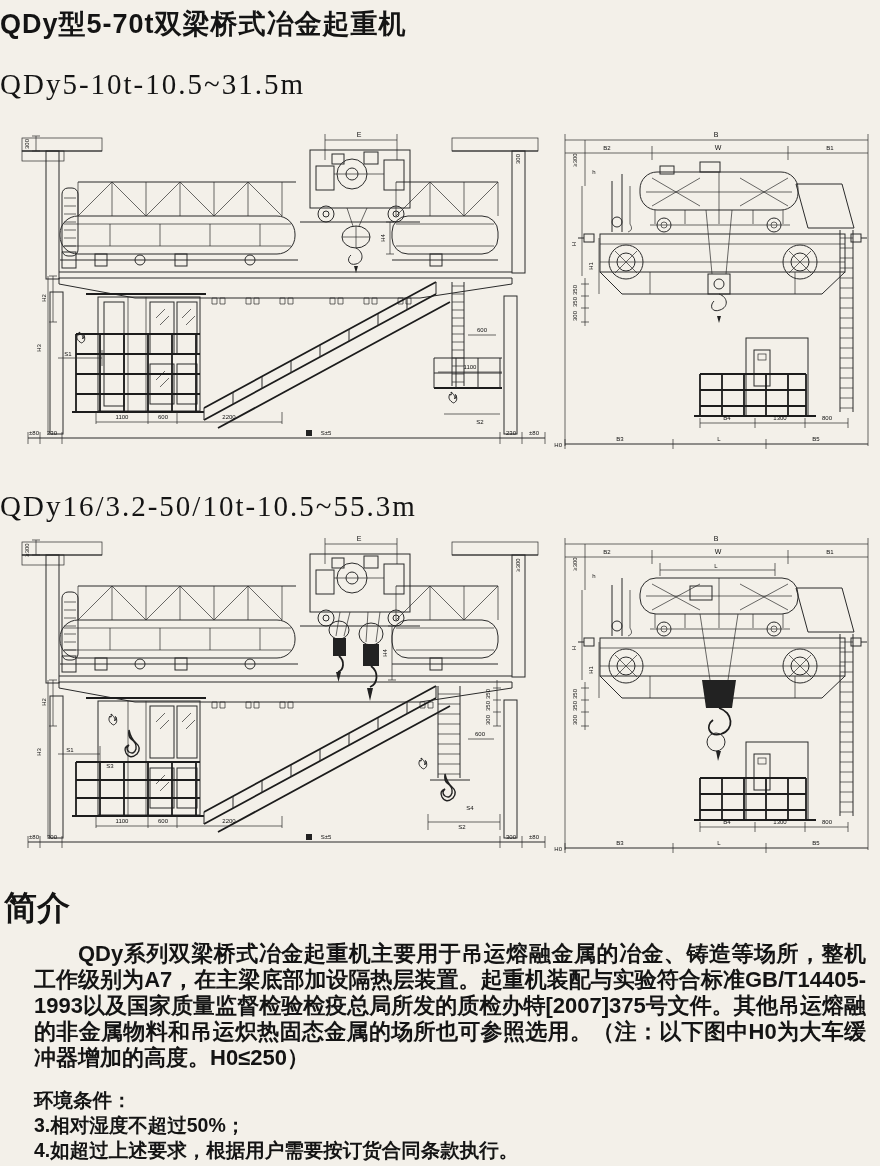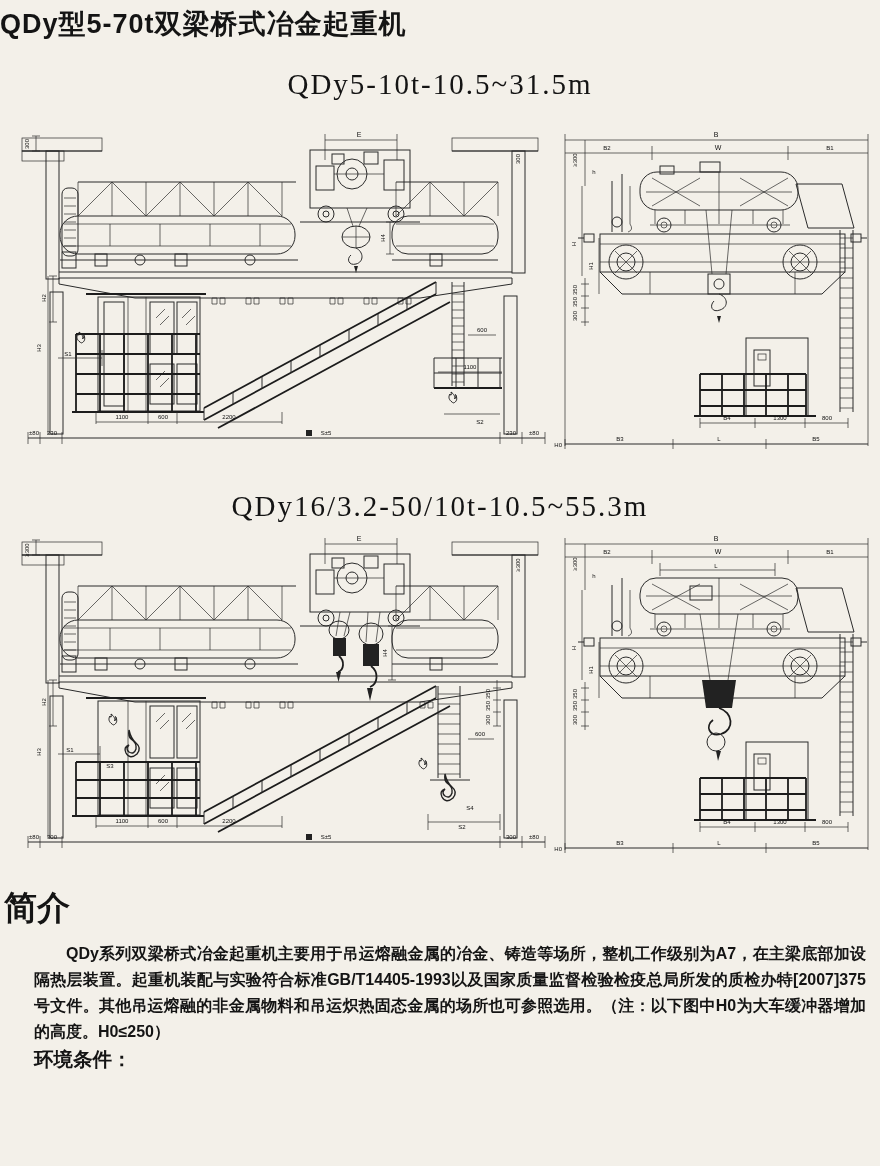--- a/index.html
+++ b/index.html
@@ -1,39 +1,39 @@
 <!DOCTYPE html>
 <html><head>
 <meta charset="utf-8">
 <style>
   html,body{margin:0;padding:0;background:#888;}
   .page{position:relative;width:880px;height:1166px;margin:0 auto;background:#f3f0e9;
         font-family:"Liberation Sans",sans-serif;color:#141414;overflow:hidden;}
   .title{position:absolute;top:6px;left:0;width:100%;text-align:left;margin:0;
          font-size:27px;font-weight:bold;letter-spacing:1px;}
-  .cap{position:absolute;left:0;width:100%;text-align:center;
+  .cap{position:absolute;left:0;width:100%;text-align:left;
        font-family:"Liberation Serif",serif;font-size:29px;letter-spacing:2px;}
   .cap1{top:68px;}
   .cap2{top:490px;}
   .fig{position:absolute;left:0;width:880px;height:345px;}
   .fig1{top:126px;}
   .fig2{top:530px;}
   svg{display:block;}
   svg .s{stroke:#2b2b2b;stroke-width:1;fill:none;}
   svg .st{stroke:#2b2b2b;stroke-width:.7;fill:none;}
   svg .s2{stroke:#1c1c1c;stroke-width:1.8;fill:none;}
   svg .sf{fill:#222;stroke:none;}
   svg text{font-size:7px;fill:#111;font-family:"Liberation Sans",sans-serif;}
   svg text.t6{font-size:6px;}
   .intro{position:absolute;top:886px;left:4px;right:8px;}
   .intro h2{margin:0;font-size:33px;font-weight:bold;}
-  .intro p{margin:10px 6px 0 30px;font-size:16px;font-weight:bold;line-height:26px;
+  .intro p{margin:10px 6px 0 30px;font-size:22px;font-weight:bold;line-height:26px;
            text-indent:2em;text-align:justify;}
   .cond{margin-left:30px;font-size:19.5px;font-weight:bold;line-height:25px;}
-  .cond-h{margin-top:2px;}
+  .cond-h{margin-top:17px;}
 </style>
 </head>
 <body>
 
 <div class="page">
 
   <h1 class="title">QDy型5-70t双梁桥式冶金起重机</h1>
   <div class="cap cap1">QDy5-10t-10.5~31.5m</div>
 
   <div class="fig fig1">
@@ -501,15 +501,17 @@
         <text class="t6" x="562" y="321" text-anchor="end">H0</text>
       </g>
     </g>
   </svg>
   </div>
 
   <div class="intro">
     <h2>简介</h2>
     <p>QDy系列双梁桥式冶金起重机主要用于吊运熔融金属的冶金、铸造等场所，整机工作级别为A7，在主梁底部加设隔热层装置。起重机装配与实验符合标准GB/T14405-1993以及国家质量监督检验检疫总局所发的质检办特[2007]375号文件。其他吊运熔融的非金属物料和吊运炽热固态金属的场所也可参照选用。（注：以下图中H0为大车缓冲器增加的高度。H0≤250）</p>
     <div class="cond cond-h">环境条件：</div>
+    <div class="cond">3.相对湿度不超过50%；</div>
+    <div class="cond">4.如超过上述要求，根据用户需要按订货合同条款执行。</div>
   </div>
 
 </div>
 
 </body></html>

